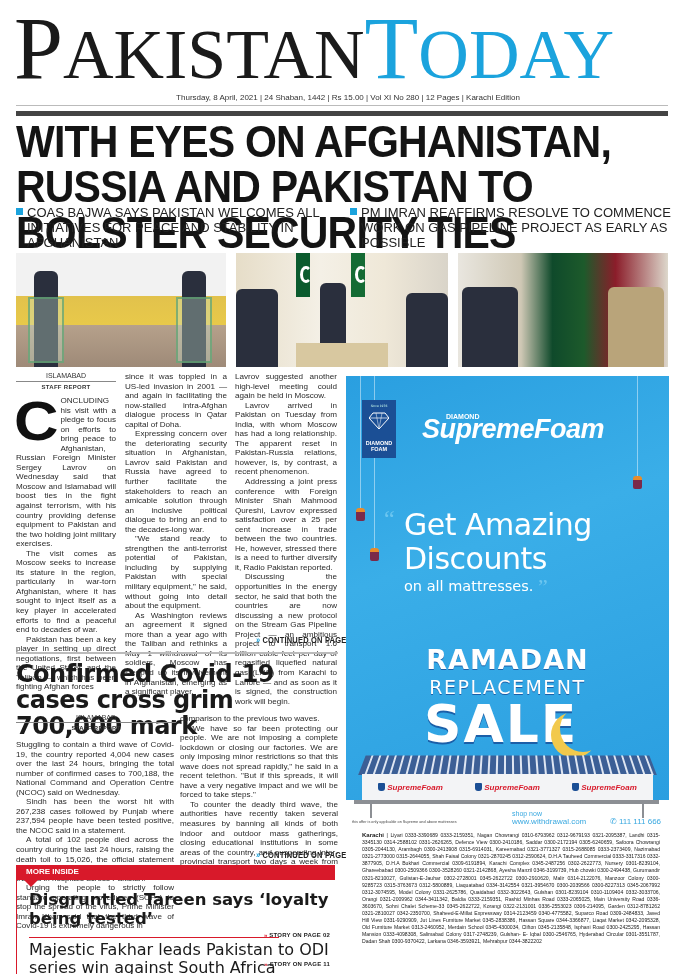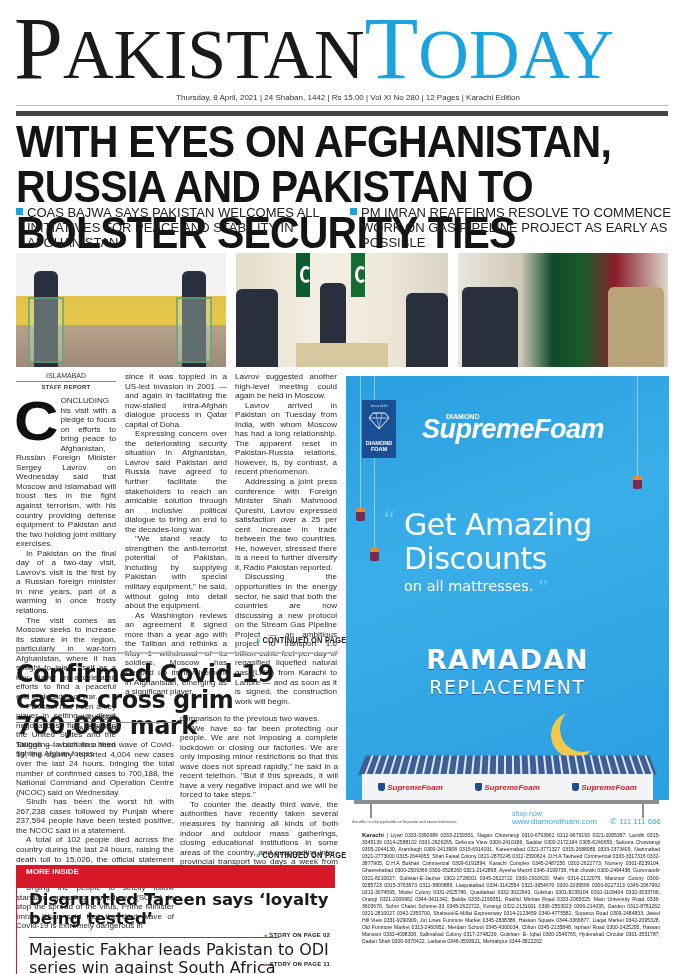--- a/index.html
+++ b/index.html
@@ -47,21 +47,21 @@
   .continued { position: absolute; font-family: "Liberation Sans", sans-serif; font-weight: bold; font-size: 7.5px; color: #222; letter-spacing: 0.2px; transform: scaleY(1.15); }
   .continued .arrows { color: #1ba3dd; margin-right: 2px; }
 
   .section-rule { position: absolute; left: 16px; width: 322px; height: 2px; background: #bbb; }
 
   
   .covid-headline { position: absolute; left: 16px; top: 661px; width: 325px; font-family: "DejaVu Sans", sans-serif; font-size: 24px; line-height: 26px; color: #1a1a1a; letter-spacing: -0.5px; }
 
   
   .more-inside { position: absolute; left: 16px; top: 865px; width: 318px; height: 109px; border-left: 1px solid #d8192a; }
-  .mi-bar { position: absolute; left: 0; top: 0; width: 318px; height: 23px; background: #d8192a; }
+  .mi-bar { position: absolute; left: 0; top: 0; width: 318px; height: 15px; background: #d8192a; }
   .mi-label { position: absolute; left: 9px; top: 2px; font-family: "Liberation Sans", sans-serif; font-weight: bold; font-size: 8px; color: #fff; }
   .mi-tri { position: absolute; left: 7px; top: 15px; width: 0; height: 0; border-left: 7px solid transparent; border-right: 7px solid transparent; border-top: 7px solid #d8192a; }
   .mi-h1 { position: absolute; left: 12px; top: 25px; width: 300px; font-family: "DejaVu Sans", sans-serif; font-weight: bold; font-size: 16.5px; line-height: 19px; color: #1a1a1a; }
   .mi-rule { position: absolute; left: 12px; top: 72px; width: 250px; height: 1px; background: #d8192a; }
   .mi-story1 { position: absolute; right: 4px; top: 67px; }
   .mi-h2 { position: absolute; left: 12px; top: 76px; width: 300px; font-family: "DejaVu Sans", sans-serif; font-size: 16px; line-height: 18px; color: #1a1a1a; }
   .mi-story2 { position: absolute; right: 4px; top: 96px; }
   .story-link { font-family: "Liberation Sans", sans-serif; font-weight: bold; font-size: 6px; color: #222; letter-spacing: 0.2px; }
   .story-link .arrows { color: #d8192a; }
 
@@ -141,21 +141,20 @@
   <div class="fig" style="left:4px;top:34px;width:56px;height:80px;"></div>
   <div class="fig" style="left:150px;top:34px;width:56px;height:80px;background:#b9a47a;"></div>
 </div>
 
 <div class="dateline-city" style="left:16px;top:372px;width:100px;">ISLAMABAD</div>
 <div class="byrule" style="left:16px;top:381px;width:100px;"></div>
 <div class="byline" style="left:16px;top:384px;width:100px;">STAFF REPORT</div>
 
 <div class="col" style="left:16px;top:396px;width:100px;">
   <p class="first"><span class="dropcap">C</span><span>ONCLUDING his visit with a pledge to focus on efforts to bring peace to Afghanistan, Russian Foreign Minister Sergey Lavrov on Wednesday said that Moscow and Islamabad will boost ties in the fight against terrorism, with his country providing defense equipment to Pakistan and the two holding joint military exercises.</span></p>
-  <p>In Pakistan on the final day of a two-day visit, Lavrov's visit is the first by a Russian foreign minister in nine years, part of a warming in once frosty relations.</p>
   <p>The visit comes as Moscow seeks to increase its stature in the region, particularly in war-torn Afghanistan, where it has sought to inject itself as a key player in accelerated efforts to find a peaceful end to decades of war.</p>
   <p>Pakistan has been a key player in setting up direct negotiations, first between the United States and the Taliban — which has been fighting Afghan forces</p>
 </div>
 <div class="col" style="left:125px;top:372px;width:102px;">
   <p class="first">since it was toppled in a US-led invasion in 2001 — and again in facilitating the now-stalled intra-Afghan dialogue process in Qatar capital of Doha.</p>
   <p>Expressing concern over the deteriorating security situation in Afghanistan, Lavrov said Pakistan and Russia have agreed to further facilitate the stakeholders to reach an amicable solution through an inclusive political dialogue to bring an end to the decades-long war.</p>
   <p>"We stand ready to strengthen the anti-terrorist potential of Pakistan, including by supplying Pakistan with special military equipment," he said, without going into detail about the equipment.</p>
   <p>As Washington reviews an agreement it signed more than a year ago with the Taliban and rethinks a May 1 withdrawal of its soldiers, Moscow has stepped up its involvement in Afghanistan, emerging as a significant player.</p>
 </div>
 <div class="col" style="left:235px;top:372px;width:102px;">
@@ -228,32 +227,33 @@
   <div class="ad-brand">SupremeFoam</div>
 
   <div class="ad-quote-open">“</div>
   <div class="ad-get">Get Amazing</div>
   <div class="ad-disc">Discounts</div>
   <div class="ad-mattress">on all mattresses.</div>
   <div class="ad-quote-close">”</div>
 
   <div class="ad-ramadan">RAMADAN</div>
   <div class="ad-replacement">REPLACEMENT</div>
+  <div class="ad-sale">SALE</div>
   <div class="ad-moon"></div>
 
   <div class="mattress-top"></div>
   <div class="mattress-side">
     <span class="mattress-label"><span class="shield"></span><span>SupremeFoam</span></span>
     <span class="mattress-label"><span class="shield"></span><span>SupremeFoam</span></span>
     <span class="mattress-label"><span class="shield"></span><span>SupremeFoam</span></span>
   </div>
 </div>
 
 <div class="ad-bottom">
   <div class="bed-frame"></div>
   <div class="bed-leg" style="left:24px;"></div>
   <div class="bed-leg" style="left:296px;"></div>
   <div class="ad-fineprint">this offer is only applicable on Supreme and above mattresses</div>
   <div class="ad-shopnow">shop now</div>
-  <div class="ad-url">www.diamondfoam.com</div>
+  <div class="ad-url">www.withdrawal.com</div>
   <div class="ad-phone">✆ 111 111 666</div>
   <div class="ad-outlets"><b>Karachi</b> <span>| Liyari 0333-3390689 0333-2159351, Nagan Chowrangi 0310-6793962 0312-9679193 0321-2095387, Landhi 0315-3345130 0314-2588102 0331-2626265, Defence View 0300-2410186, Saddar 0300-2172194 0305-6240659, Safoora Chowrangi 0305-2044130, Arambagh 0300-2413908 0315-6914031, Kareemabad 0321-3771327 0315-2688085 0333-2373409, Nazimabad 0321-2773000 0315-2644055, Shah Faisal Colony 0321-2870245 0312-2590624, D.H.A Tauheed Commercial 0333-3317316 0332-3877905, D.H.A Bukhari Commercial 0309-6191894, Karachi Complex 0345-2487256 0302-2622773, Nursery 0301-8239104, Ghareebabad 0300-2509366 0300-3528260 0321-2142868, Ayesha Manzil 0346-3199739, Hub chowki 0300-2494438, Gurumandir 0321-8210027, Gulistan-E-Jauhar 0302-2728001 0345-2622722 0300-2910620, Malir 0314-2122076, Manzoor Colony 0300-9285723 0315-3763673 0312-5800889, Liaquatabad 0334-3142554 0321-3954670 0300-2039566 0300-8227313 0345-2067992 0312-3074595, Model Colony 0331-2625786, Quaidabad 0332-3022643, Gulshan 0301-8239104 0310-1109404 0332-3033706, Orangi 0321-2009962 0344-3411342, Baldia 0333-2159351, Rashid Minhas Road 0333-2065025, Main University Road 0336-3603670, Sohni Chalet Scheme-33 0345-2622722, Korangi 0322-2131001 0336-2553023 0306-214095, Garden 0312-8781262 0321-2810027 0342-2350700, Shaheed-E-Millat Expressway 0314-2123459 0340-4775582, Suparco Road 0309-2484833, Javed Hill View 0331-9290909, Jut Lines Furniture Market 0345-2838386, Hassan Square 0344-3366877, Liaqat Market 0342-2095328, Old Furniture Market 0313-2460952, Merdain School 0345-4300034, Clifton 0345-2135848, Isphani Road 0300-2425295, Hassan Mansion 0333-4098308, Salimabad Colony 0317-2748239, Gulshan- E- Iqbal 0300-2546765, Hyderabad Circular 0301-3551787, Dadan Shah 0300-9370422, Larkana 0346-3593921, Mehrabpur 0344-3822202</span></div>
 </div>
 
 </body></html>

